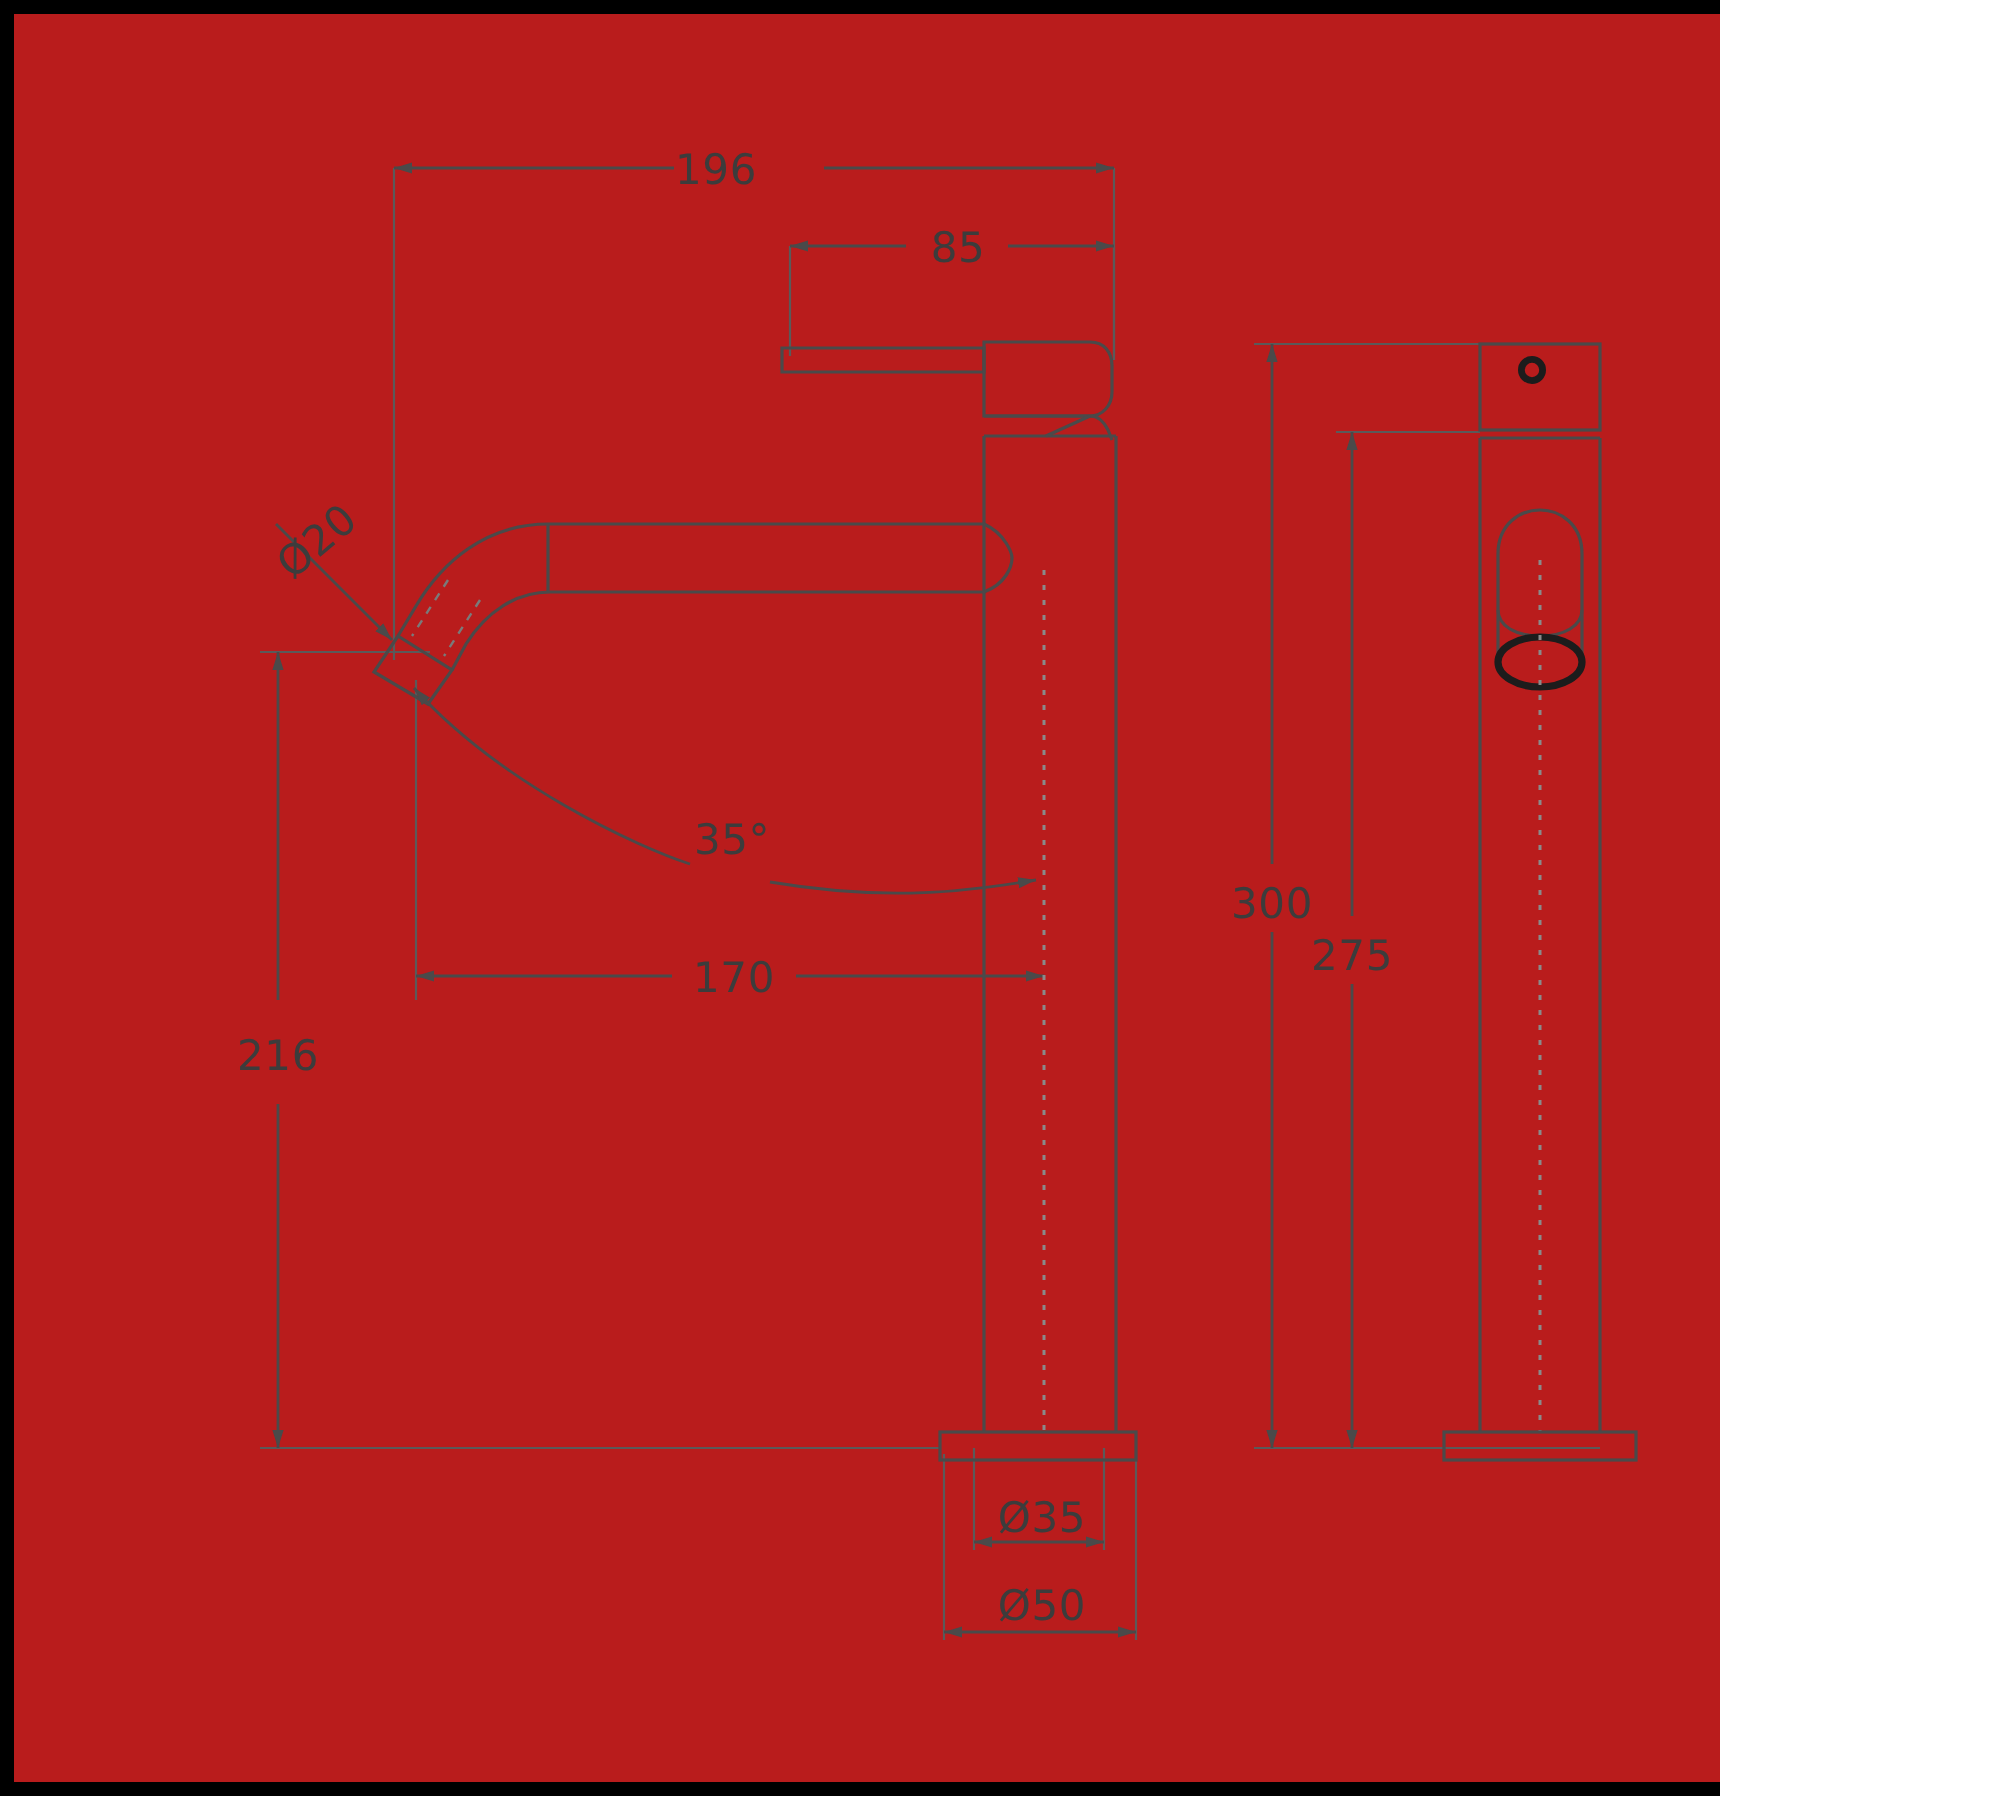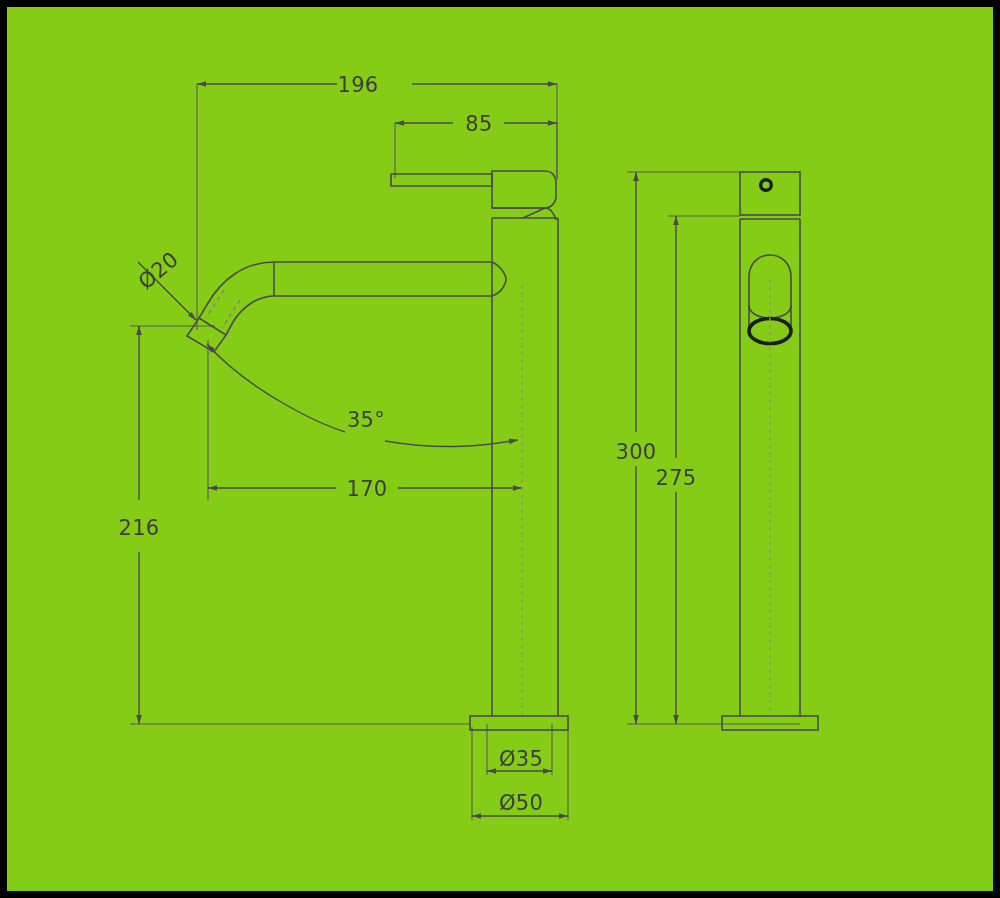--- a/index.html
+++ b/index.html
@@ -3,23 +3,23 @@
 <meta charset="utf-8">
 <title>Tapware Technical Drawing</title>
 <style>
   html, body {
     margin: 0;
     padding: 0;
     background: #ffffff;
   }
   #canvas {
     position: relative;
-    width: 1000px;
+    width: 860px;
     height: 898px;
-    background: #84cc16;
+    background: #b91c1c;
     overflow: hidden;
     font-family: "DejaVu Sans", "Liberation Sans", sans-serif;
   }
   #frame-border {
     position: absolute;
     left: 0; top: 0;
     width: 1000px;
     height: 898px;
     box-sizing: border-box;
     border: 7px solid #000000;

